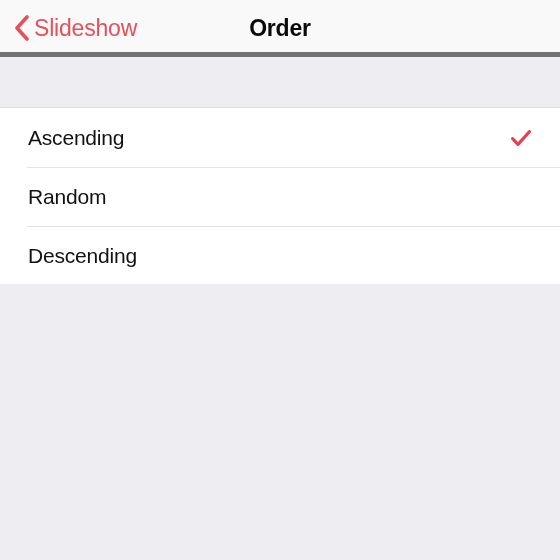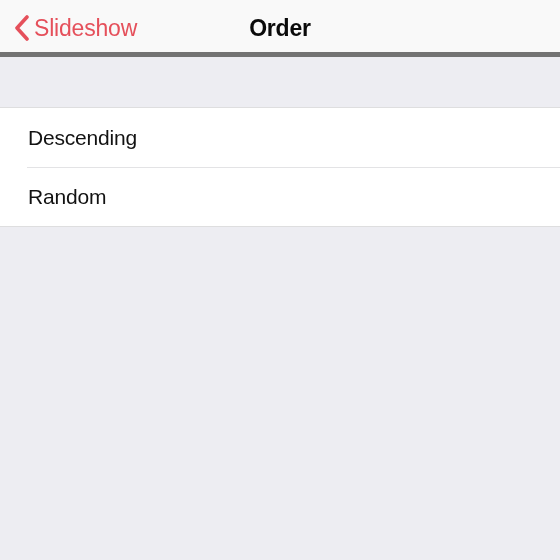--- a/index.html
+++ b/index.html
@@ -155,28 +155,34 @@
       <span class="nav-back-label">Slideshow</span>
     </div>
 
     <div class="nav-title">Order</div>
   </div>
 
   <div class="section-gap"></div>
 
   <div class="table-group">
 
+    <div class="table-row selected">
+      <span class="row-label">Ascending</span>
+      <svg class="row-check" viewBox="0 0 24 24" aria-hidden="true">
+        <path d="M3.5 12.6 L9 18.4 L20.5 5.6" fill="none" stroke="#e0434f" stroke-width="3.1" stroke-linecap="round" stroke-linejoin="round"></path>
+      </svg>
+    </div>
 
     <div class="table-row">
-      <span class="row-label">Descending</span>
+      <span class="row-label">Random</span>
 
     </div>
 
     <div class="table-row">
-      <span class="row-label">Random</span>
+      <span class="row-label">Descending</span>
 
     </div>
 
   </div>
 
   <div class="page-fill"></div>
 
 </div>
 
 </body></html>

